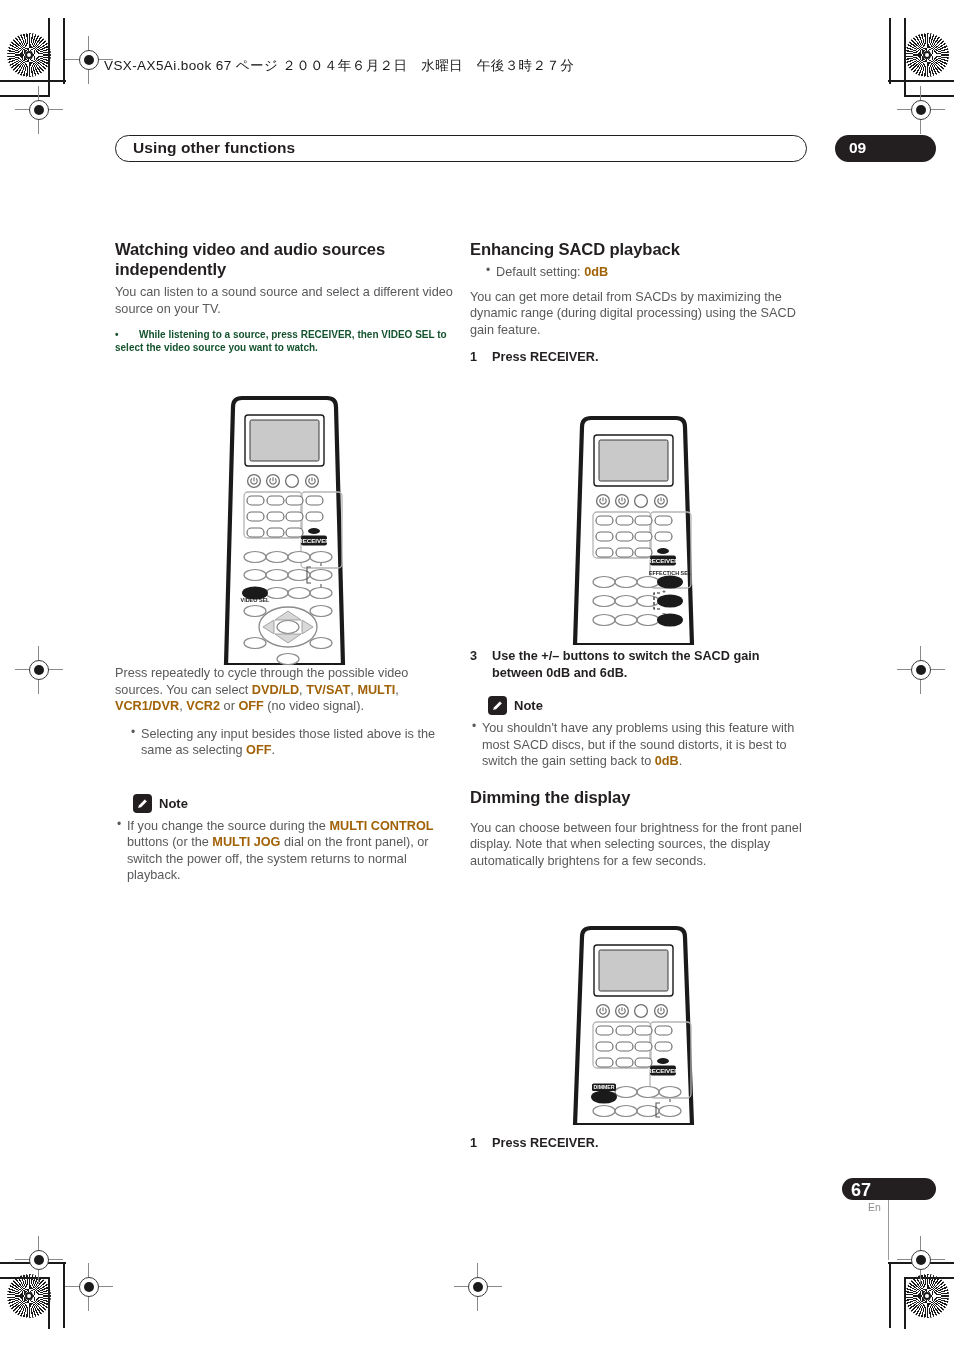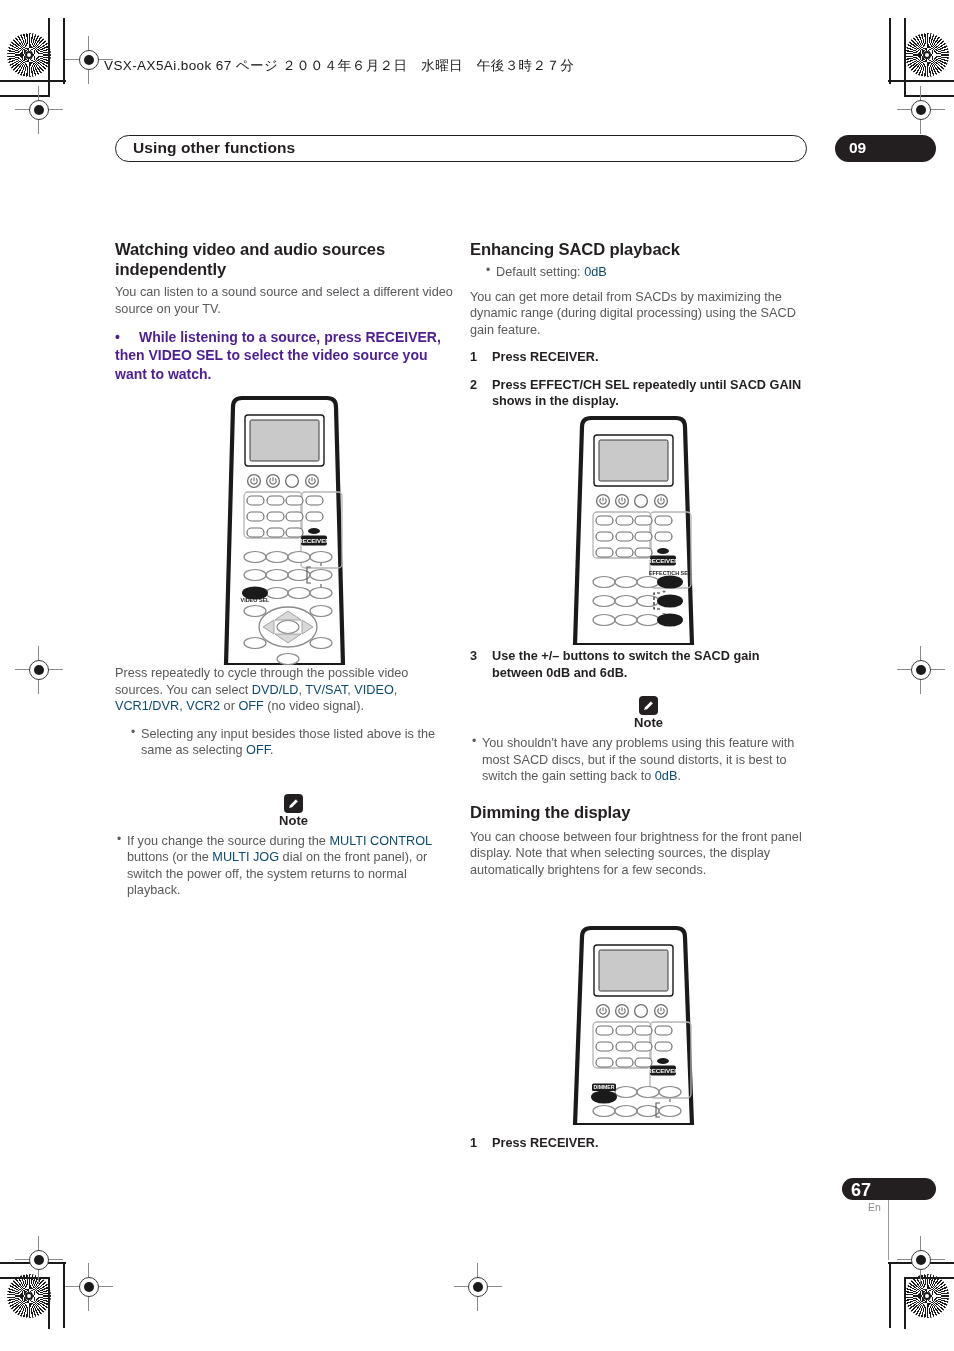--- a/index.html
+++ b/index.html
@@ -63,47 +63,47 @@
   .col-right { left:470px; }
 
   h2.head {
     font-size:16.6px; font-weight:bold; color:#231f20;
     margin:0 0 4px 0; line-height:1.21; letter-spacing:-0.1px;
   }
   p.body {
     font-size:12.7px; line-height:1.30; color:#58595b;
     margin:0 0 11px 0;
   }
-  b, strong { color:#0c4a6e; font-weight:normal; }
+  b, strong { color:#a16207; font-weight:bold; }
 
   p.step {
     font-size:12.7px; line-height:1.30; color:#231f20;
     font-weight:bold; margin:0 0 11px 0;
     padding-left:22px; text-indent:-22px;
   }
   p.step .n { display:inline-block; width:22px; text-indent:0; }
 
   p.bullet-bold {
-    font-size:14px; line-height:1.30; color:#4c1d95; font-weight:bold;
+    font-size:10px; line-height:1.30; color:#14532d; font-weight:bold;
     margin:0 0 11px 0; padding-left:0;
   }
   p.bullet-bold .b { display:inline-block; width:24px; }
 
   ul.dash { margin:0 0 11px 0; padding:0 0 0 16px; list-style:none; }
   ul.dash li {
     font-size:12.7px; line-height:1.30; color:#58595b;
     position:relative; margin:0 0 2px 0; padding-left:10px;
   }
   ul.dash li::before {
     content:"\2022"; position:absolute; left:0; top:-1px; color:#58595b; font-size:12px;
   }
   ul.dash.nopad { padding-left:2px; }
 
   
-  .note-head { display:flex; align-items:center; margin:0 0 5px 18px;flex-direction:column; }
+  .note-head { display:flex; align-items:center; gap:7px; margin:0 0 5px 18px; }
   .note-icon {
     width:19px; height:19px; border-radius:4px; background:#231f20;
     position:relative; flex:0 0 auto;
   }
   .note-icon svg { position:absolute; left:3px; top:3px; }
   .note-label { font-size:13px; font-weight:bold; color:#231f20; }
 
   
   .remote { position:absolute; }
 
@@ -299,21 +299,21 @@
       <path d="M173 248 l13 -9 h-26 z" fill="#d8d8d8" stroke="#9a9a9a" stroke-width="0.9"></path>
       <path d="M148 232 l11 -7 v14 z" fill="#d8d8d8" stroke="#9a9a9a" stroke-width="0.9"></path>
       <path d="M198 232 l-11 -7 v14 z" fill="#d8d8d8" stroke="#9a9a9a" stroke-width="0.9"></path>
       <ellipse cx="173" cy="232" rx="11" ry="6.5" fill="#ffffff" stroke="#8a8a8a" stroke-width="1.2"></ellipse>
       <ellipse cx="173" cy="264" rx="11" ry="5.5" fill="#ffffff" stroke="#8a8a8a" stroke-width="1.2"></ellipse>
     </svg>
   </div>
 
   <div style="position:absolute; top:425px; left:0; width:339px;">
     <p class="body">
-      <span>Press repeatedly to cycle through the possible video sources. You can select </span><b>DVD/LD</b><span>, </span><b>TV/SAT</b><span>, </span><b>VIDEO</b><span>, </span><b>VCR1/DVR</b><span>, </span><b>VCR2</b><span> or </span><b>OFF</b><span> (no video signal).</span>
+      <span>Press repeatedly to cycle through the possible video sources. You can select </span><b>DVD/LD</b><span>, </span><b>TV/SAT</b><span>, </span><b>MULTI</b><span>, </span><b>VCR1/DVR</b><span>, </span><b>VCR2</b><span> or </span><b>OFF</b><span> (no video signal).</span>
     </p>
 
     <ul class="dash">
       <li><span>Selecting any input besides those listed above is the same as selecting </span><b>OFF</b><span>.</span></li>
     </ul>
 
     <div style="height:24px;"></div>
 
     <div class="note-head">
       <span class="note-icon">
@@ -339,23 +339,20 @@
   <ul class="dash" style="margin-bottom:8px;">
     <li><span>Default setting: </span><b>0dB</b></li>
   </ul>
 
   <p class="body">You can get more detail from SACDs by maximizing the dynamic range (during digital processing) using the SACD gain feature.</p>
 
   <p class="step">
     <span class="n">1</span><span>Press RECEIVER.</span>
   </p>
 
-  <p class="step">
-    <span class="n">2</span><span>Press EFFECT/CH SEL repeatedly until SACD GAIN shows in the display.</span>
-  </p>
 
   <div class="remote" style="left:0px; top:175px;">
     <svg width="339" height="230" viewBox="0 0 339 230" xmlns="http://www.w3.org/2000/svg">
       <path d="M112 12 q0 -9 9 -9 h85 q9 0 9 9 l7 218 h-117 z" fill="#ffffff" stroke="#1a1a1a" stroke-width="4.2" stroke-linejoin="round"></path>
       <rect x="124" y="20" width="79" height="51" rx="3" fill="#ffffff" stroke="#1a1a1a" stroke-width="1.4"></rect>
       <rect x="129" y="25" width="69" height="41" rx="1.5" fill="#c9c9c9" stroke="#3a3a3a" stroke-width="1"></rect>
       <g fill="none" stroke="#6f6f6f" stroke-width="1.3">
         <circle cx="133" cy="86" r="6.4"></circle>
           <circle cx="152" cy="86" r="6.4"></circle>
         <circle cx="171" cy="86" r="6.4"></circle>
@@ -427,21 +424,21 @@
         </svg>
       </span>
       <span class="note-label">Note</span>
     </div>
 
     <ul class="dash nopad" style="margin-bottom:18px;">
       <li><span>You shouldn't have any problems using this feature with most SACD discs, but if the sound distorts, it is best to switch the gain setting back to </span><b>0dB</b><span>.</span></li>
     </ul>
 
     <h2 class="head">Dimming the display</h2>
-    <p class="body" style="margin-top:6px;">You can choose between four brightness for the front panel display. Note that when selecting sources, the display automatically brightens for a few seconds.</p>
+    <p class="body" style="margin-top:12px;">You can choose between four brightness for the front panel display. Note that when selecting sources, the display automatically brightens for a few seconds.</p>
   </div>
 
   <div class="remote" style="left:0px; top:685px;">
     <svg width="339" height="200" viewBox="0 0 339 200" xmlns="http://www.w3.org/2000/svg">
       <path d="M112 12 q0 -9 9 -9 h85 q9 0 9 9 l7 188 h-117 z" fill="#ffffff" stroke="#1a1a1a" stroke-width="4.2" stroke-linejoin="round"></path>
       <rect x="124" y="20" width="79" height="51" rx="3" fill="#ffffff" stroke="#1a1a1a" stroke-width="1.4"></rect>
       <rect x="129" y="25" width="69" height="41" rx="1.5" fill="#c9c9c9" stroke="#3a3a3a" stroke-width="1"></rect>
       <g fill="none" stroke="#6f6f6f" stroke-width="1.3">
         <circle cx="133" cy="86" r="6.4"></circle>
           <circle cx="152" cy="86" r="6.4"></circle>

